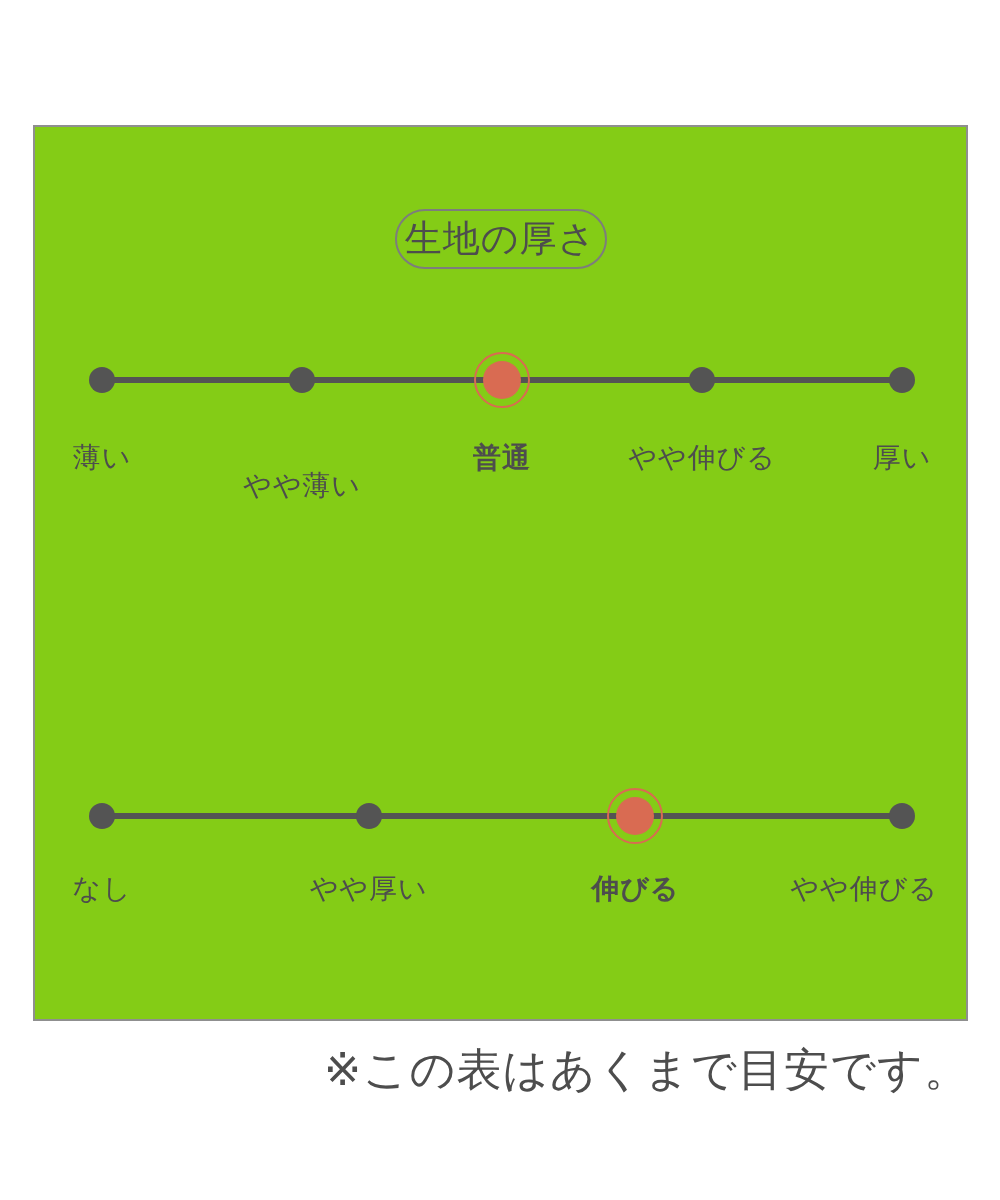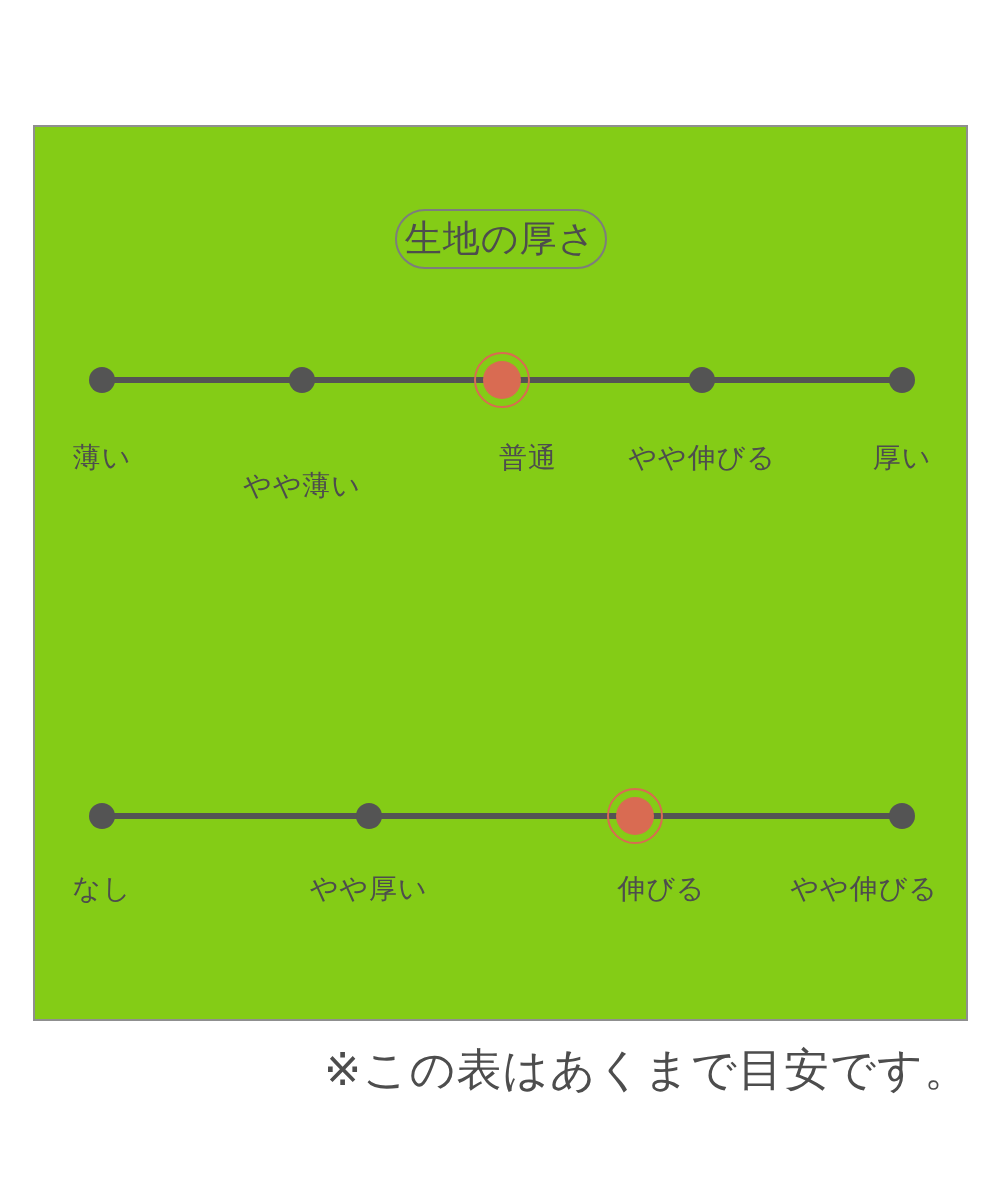--- a/index.html
+++ b/index.html
@@ -50,21 +50,21 @@
     transform:translate(-50%,-50%);box-sizing:border-box;
   }
   .labels{
     position:absolute;left:67px;width:800px;height:0;
   }
   .scale-label{
     position:absolute;top:0;transform:translateX(-50%);
     font-size:28px;line-height:1.2;color:var(--text);
     font-weight:500;white-space:nowrap;letter-spacing:1px;
   }
-  .scale-label.selected{font-weight:400;margin-left:26px;}
+  .scale-label.selected{font-weight:700;}
   .footnote{
     position:absolute;top:1040px;right:30px;
     font-size:45px;color:var(--text);font-weight:500;
     white-space:nowrap;letter-spacing:1px;
   }
 </style>
 </head>
 <body>
 
 <div class="frame">

